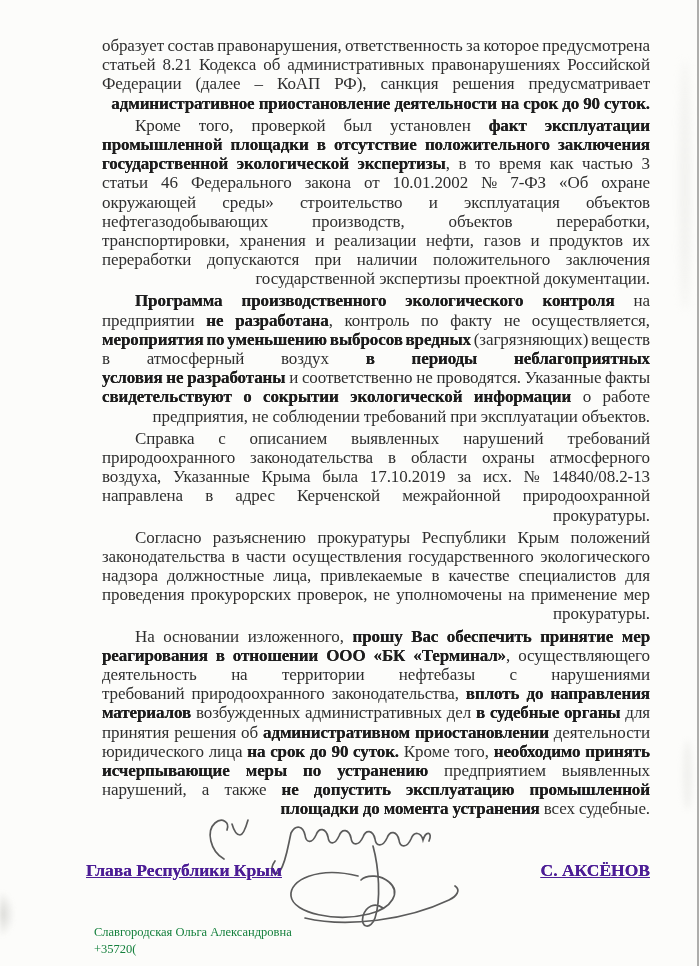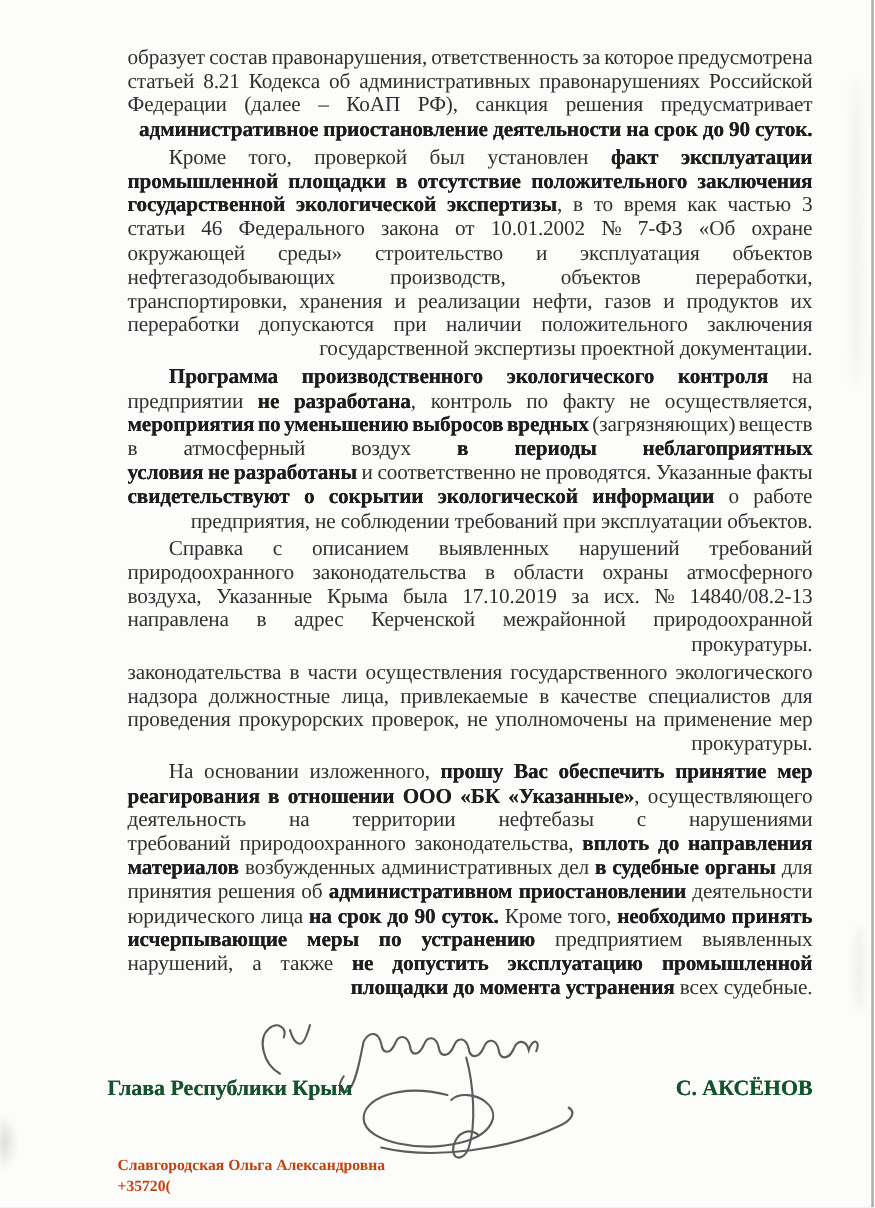--- a/index.html
+++ b/index.html
@@ -13,25 +13,25 @@
   }
   .para{margin:0 0 3px 16px;}
   .line{display:flex;justify-content:space-between;height:19.2px;}
   .line.last{justify-content:flex-end;gap:0.24em;}
   .line.indent{padding-left:33px;}
   .w{white-space:nowrap;}
   .b{font-weight:700;color:#1d1d1d;text-shadow:0 0 .4px currentColor;}
   .closing{
     position:absolute;left:86px;top:860px;width:564px;
     display:flex;justify-content:space-between;
-    font-weight:700;font-size:17.5px;color:#14532d;text-shadow:0 0 .4px currentColor;
+    font-weight:700;font-size:17.5px;color:#4c1d95;text-shadow:0 0 .4px currentColor;text-decoration:underline;
   }
   .contact{
     position:absolute;left:94px;top:924px;
-    font-size:12.5px;line-height:17px;color:#c2410c;font-weight:bold;
+    font-size:12.5px;line-height:17px;color:#15803d;
   }
   .contact .phone{display:block;}
   .sig-svg{position:absolute;left:193px;top:812px;}
   .scan-edge{position:absolute;top:0;right:1px;width:2px;height:966px;background:#adadab;}
   .smudge-left{
     position:absolute;left:0;top:892px;width:14px;height:44px;
     background:radial-gradient(ellipse at left,#c6c6c2,rgba(255,255,255,0) 75%);
     filter:blur(2px);opacity:.7;
   }
   .smudge-right-top{
@@ -269,20 +269,28 @@
           <span class="w"><span>адрес</span></span>
           <span class="w"><span>Керченской</span></span>
           <span class="w"><span>межрайонной</span></span>
           <span class="w"><span>природоохранной</span></span>
         </div>
         <div class="line last">
           <span class="w"><span>прокуратуры.</span></span>
         </div>
       </div>
       <div class="para">
+        <div class="line indent">
+          <span class="w"><span>Согласно</span></span>
+          <span class="w"><span>разъяснению</span></span>
+          <span class="w"><span>прокуратуры</span></span>
+          <span class="w"><span>Республики</span></span>
+          <span class="w"><span>Крым</span></span>
+          <span class="w"><span>положений</span></span>
+        </div>
         <div class="line">
           <span class="w"><span>законодательства</span></span>
           <span class="w"><span>в</span></span>
           <span class="w"><span>части</span></span>
           <span class="w"><span>осуществления</span></span>
           <span class="w"><span>государственного</span></span>
           <span class="w"><span>экологического</span></span>
         </div>
         <div class="line">
           <span class="w"><span>надзора</span></span>
@@ -318,21 +326,21 @@
           <span class="w"><span class="b">обеспечить</span></span>
           <span class="w"><span class="b">принятие</span></span>
           <span class="w"><span class="b">мер</span></span>
         </div>
         <div class="line">
           <span class="w"><span class="b">реагирования</span></span>
           <span class="w"><span class="b">в</span></span>
           <span class="w"><span class="b">отношении</span></span>
           <span class="w"><span class="b">ООО</span></span>
           <span class="w"><span class="b">«БК</span></span>
-          <span class="w"><span class="b">«Указанные»</span><span>,</span></span>
+          <span class="w"><span class="b">«Терминал»</span><span>,</span></span>
           <span class="w"><span>осуществляющего</span></span>
         </div>
         <div class="line">
           <span class="w"><span>деятельность</span></span>
           <span class="w"><span>на</span></span>
           <span class="w"><span>территории</span></span>
           <span class="w"><span>нефтебазы</span></span>
           <span class="w"><span>с</span></span>
           <span class="w"><span>нарушениями</span></span>
         </div>

